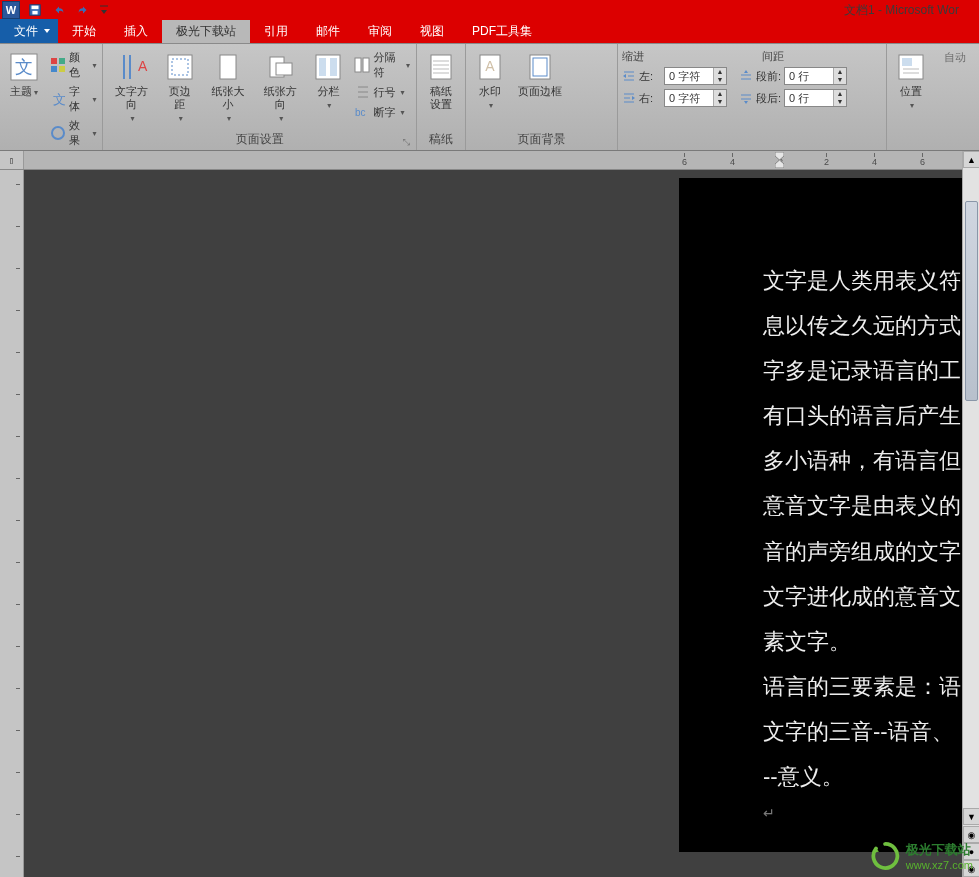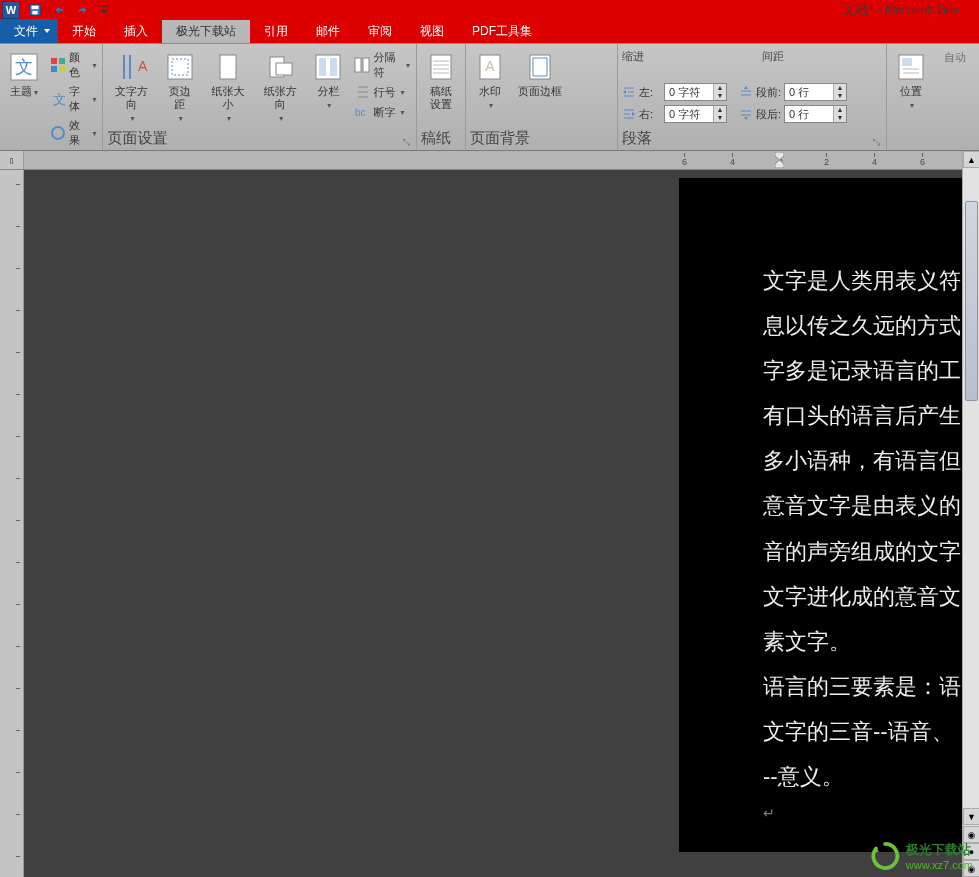--- a/index.html
+++ b/index.html
@@ -17,21 +17,21 @@
 .tabs { height: 24px; background: #dc0000; display: flex; align-items: flex-end; border-bottom: 1px solid #8a8a8a; }
 .tab { padding: 4px 14px; color: #fff; font-size: 12px; cursor: pointer; height: 24px; display: flex; align-items: center; }
 .tab.file { background: #165ea9; color: #fff; position: relative; padding-right: 20px; }
 .tab.file::after { content: ""; position: absolute; right: 8px; top: 10px; width: 0; height: 0; border-left: 3px solid transparent; border-right: 3px solid transparent; border-top: 4px solid #fff; }
 .tab.active { background: #b8b8b8; color: #333; }
 
 
 .ribbon { height: 107px; background: linear-gradient(#c6c6c6, #b0b0b0); display: flex; border-bottom: 1px solid #7a7a7a; }
 .group { border-right: 1px solid #9a9a9a; display: flex; flex-direction: column; padding: 3px 4px 0 4px; }
 .group-content { display: flex; flex: 1; align-items: flex-start; gap: 4px; padding-top: 2px; }
-.group-label { font-size: 15px; color: #444; padding: 2px 0; position: relative; }
+.group-label { text-align: center; font-size: 12px; color: #444; padding: 2px 0; position: relative; }
 .group-label.with-launcher::after { content: "⤡"; position: absolute; right: 2px; bottom: 2px; font-size: 9px; color: #666; }
 
 .big-btn { display: flex; flex-direction: column; align-items: center; justify-content: center; gap: 2px; padding: 2px 4px; cursor: pointer; min-width: 40px; }
 .big-btn .icon { width: 32px; height: 32px; display: flex; align-items: center; justify-content: center; }
 .big-btn .label { font-size: 11px; color: #333; text-align: center; line-height: 13px; }
 .small-row { display: flex; align-items: center; gap: 3px; padding: 1px 2px; cursor: pointer; font-size: 11px; color: #333; }
 .small-icon { width: 16px; height: 16px; display: flex; align-items: center; justify-content: center; }
 .drop-arr { font-size: 8px; color: #555; margin-left: 2px; }
 .drop-arr::before { content: "▾"; }
 
@@ -287,21 +287,21 @@
               <rect x="9" y="7" width="14" height="18" fill="none" stroke="#5a8bc9"></rect>
             </svg>
           </div>
         <div class="label"><span>页面边框</span></div>
       </div>
     </div>
     <div class="group-label">页面背景</div>
   </div>
 
   <div class="group" style="width:270px">
-    <div class="group-content" style="flex-direction:column; align-items:stretch; gap:16px;">
+    <div class="group-content" style="flex-direction:column; align-items:stretch; gap:0;">
       <div style="display:flex; gap:20px;">
         <div class="sect-title" style="width:120px">缩进</div>
         <div class="sect-title" style="width:120px">间距</div>
       </div>
       <div style="display:flex; gap:12px;">
         <div class="vstack">
           <div class="spin-row">
             <svg class="sicon" width="14" height="14">
                 <path d="M2 3h10M6 7h6M2 11h10" stroke="#5a8bc9"></path>
                 <path d="M1 7l3-2v4z" fill="#5a8bc9"></path>
@@ -355,21 +355,20 @@
                 <div class="val">0 行</div>
                 <div class="arrs">
                   <span>▲</span>
                   <span>▼</span>
                 </div>
               </div>
           </div>
         </div>
       </div>
     </div>
-    <div class="group-label with-launcher">段落</div>
   </div>
 
   <div class="group" style="flex:1; border-right:none;">
     <div class="group-content">
       <div class="big-btn">
         <div class="icon">
             <svg width="32" height="32">
               <rect x="4" y="4" width="24" height="24" fill="#fff" stroke="#888"></rect>
               <rect x="7" y="7" width="10" height="8" fill="#cde"></rect>
               <line x1="8" y1="18" x2="24" y2="18" stroke="#bbb"></line>

